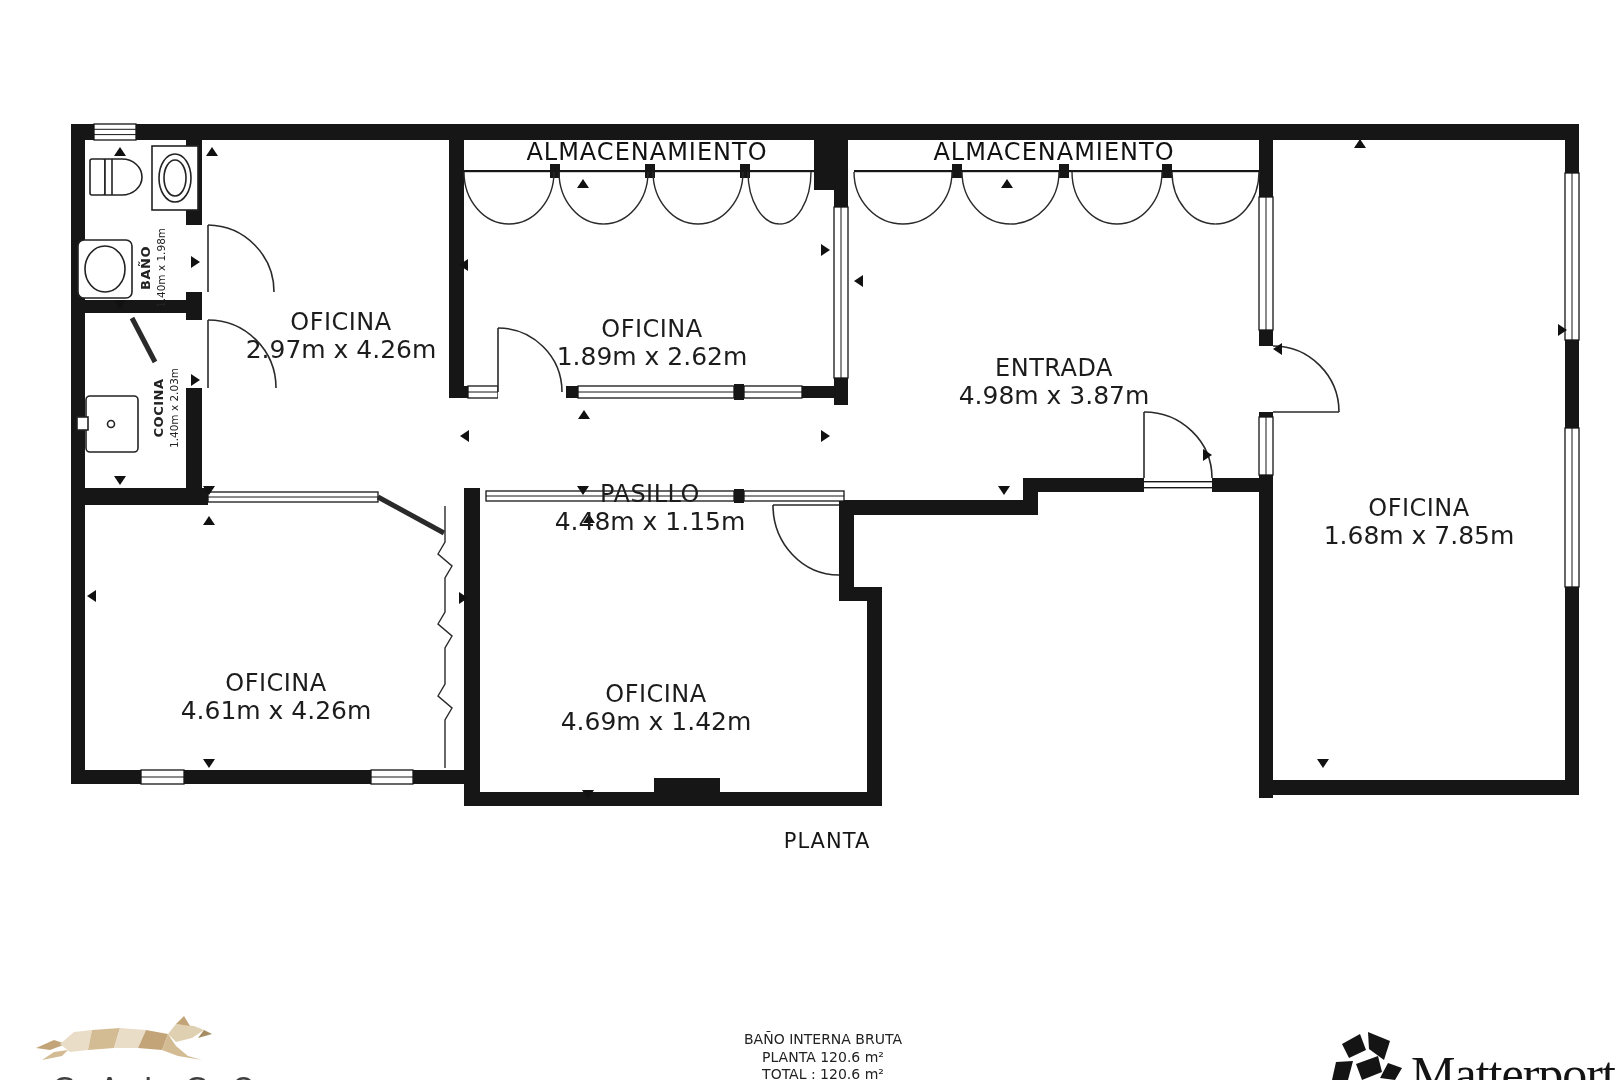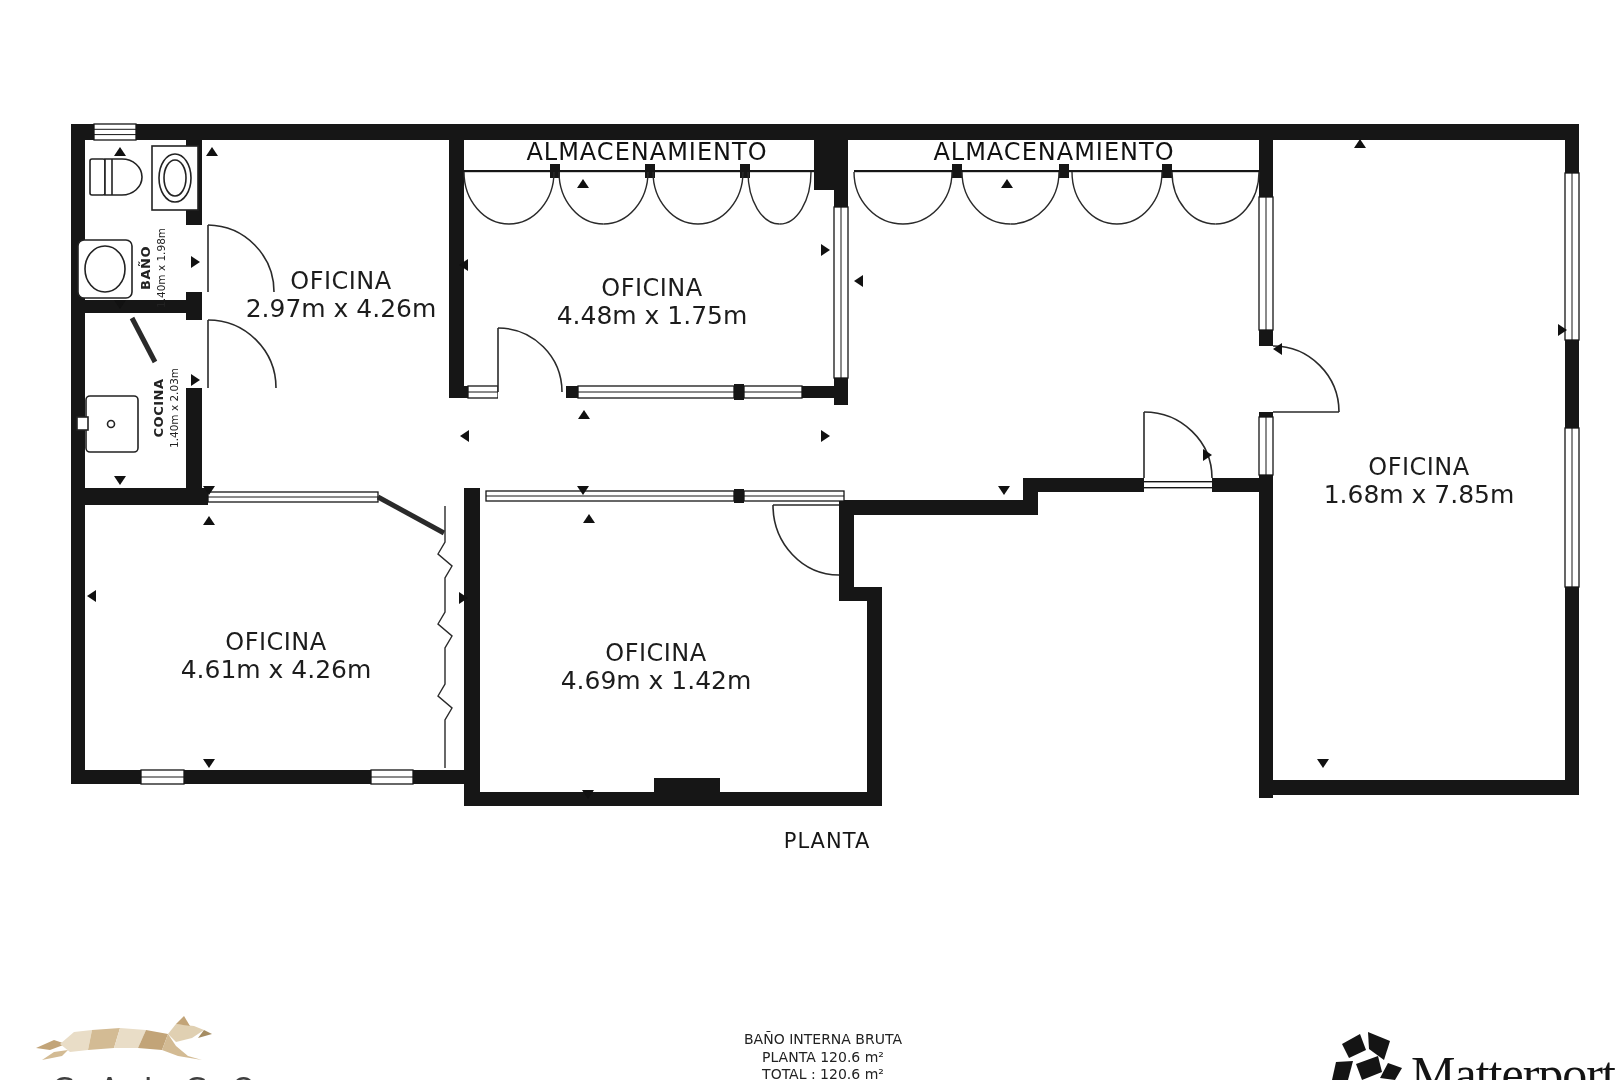--- a/index.html
+++ b/index.html
@@ -1,21 +1,21 @@
 <!DOCTYPE html>
 <html><head>
 <meta charset="utf-8">
 <style>
   html,body{margin:0;padding:0;}
   body{width:1620px;height:1080px;overflow:hidden;background:#ffffff;position:relative;
        font-family:"DejaVu Sans","Liberation Sans",sans-serif;}
   #stage{position:absolute;left:16px;top:0;width:1620px;height:1080px;overflow:hidden;background:#fff;}
   svg{position:absolute;left:0;top:0;}
   .lbl{position:absolute;transform:translateX(-50%);text-align:center;color:#1c1c1c;white-space:nowrap;}
-  .t{font-size:24px;line-height:30px;letter-spacing:.5px;}
+  .t{font-size:24px;line-height:30px;letter-spacing:.5px;margin-top:41px;}
   .d{font-size:25px;line-height:26px;}
   .alm{position:absolute;transform:translateX(-50%);font-size:24px;line-height:30px;color:#111;letter-spacing:1px;white-space:nowrap;}
   .vert{position:absolute;transform:translate(-50%,-50%) rotate(-90deg);text-align:center;color:#222;white-space:nowrap;}
   .vt{font-size:13px;line-height:16px;font-weight:600;letter-spacing:.5px;}
   .vd{font-size:10.5px;line-height:14px;}
   .plan-title{position:absolute;transform:translateX(-50%);font-size:21px;line-height:30px;color:#161616;letter-spacing:1px;}
   .summary{position:absolute;left:807px;top:1031px;transform:translateX(-50%);text-align:center;
            font-size:14px;line-height:17.5px;color:#222;white-space:nowrap;}
   .galgo{position:absolute;left:36px;top:1071px;font-size:30px;letter-spacing:24px;color:#3f3f3f;font-weight:500;}
   .mp-word{position:absolute;left:1395px;top:1045px;font-family:"Liberation Serif","DejaVu Serif",serif;
@@ -240,25 +240,33 @@
 
   <div class="alm" style="left:631px;top:137px">ALMACENAMIENTO</div>
   <div class="alm" style="left:1038px;top:137px">ALMACENAMIENTO</div>
 
   <div class="lbl" style="left:325px;top:266px">
     <div class="t">OFICINA</div>
     <div class="d">2.97m x 4.26m</div>
   </div>
   <div class="lbl" style="left:636px;top:273px">
     <div class="t">OFICINA</div>
-    <div class="d">4.48m x 1.75m</div>
+    <div class="d">1.89m x 2.62m</div>
+  </div>
+  <div class="lbl" style="left:1038px;top:312px">
+    <div class="t">ENTRADA</div>
+    <div class="d">4.98m x 3.87m</div>
   </div>
   <div class="lbl" style="left:1403px;top:452px">
     <div class="t">OFICINA</div>
     <div class="d">1.68m x 7.85m</div>
+  </div>
+  <div class="lbl" style="left:634px;top:438px">
+    <div class="t">PASILLO</div>
+    <div class="d">4.48m x 1.15m</div>
   </div>
   <div class="lbl" style="left:260px;top:627px">
     <div class="t">OFICINA</div>
     <div class="d">4.61m x 4.26m</div>
   </div>
   <div class="lbl" style="left:640px;top:638px">
     <div class="t">OFICINA</div>
     <div class="d">4.69m x 1.42m</div>
   </div>
 

